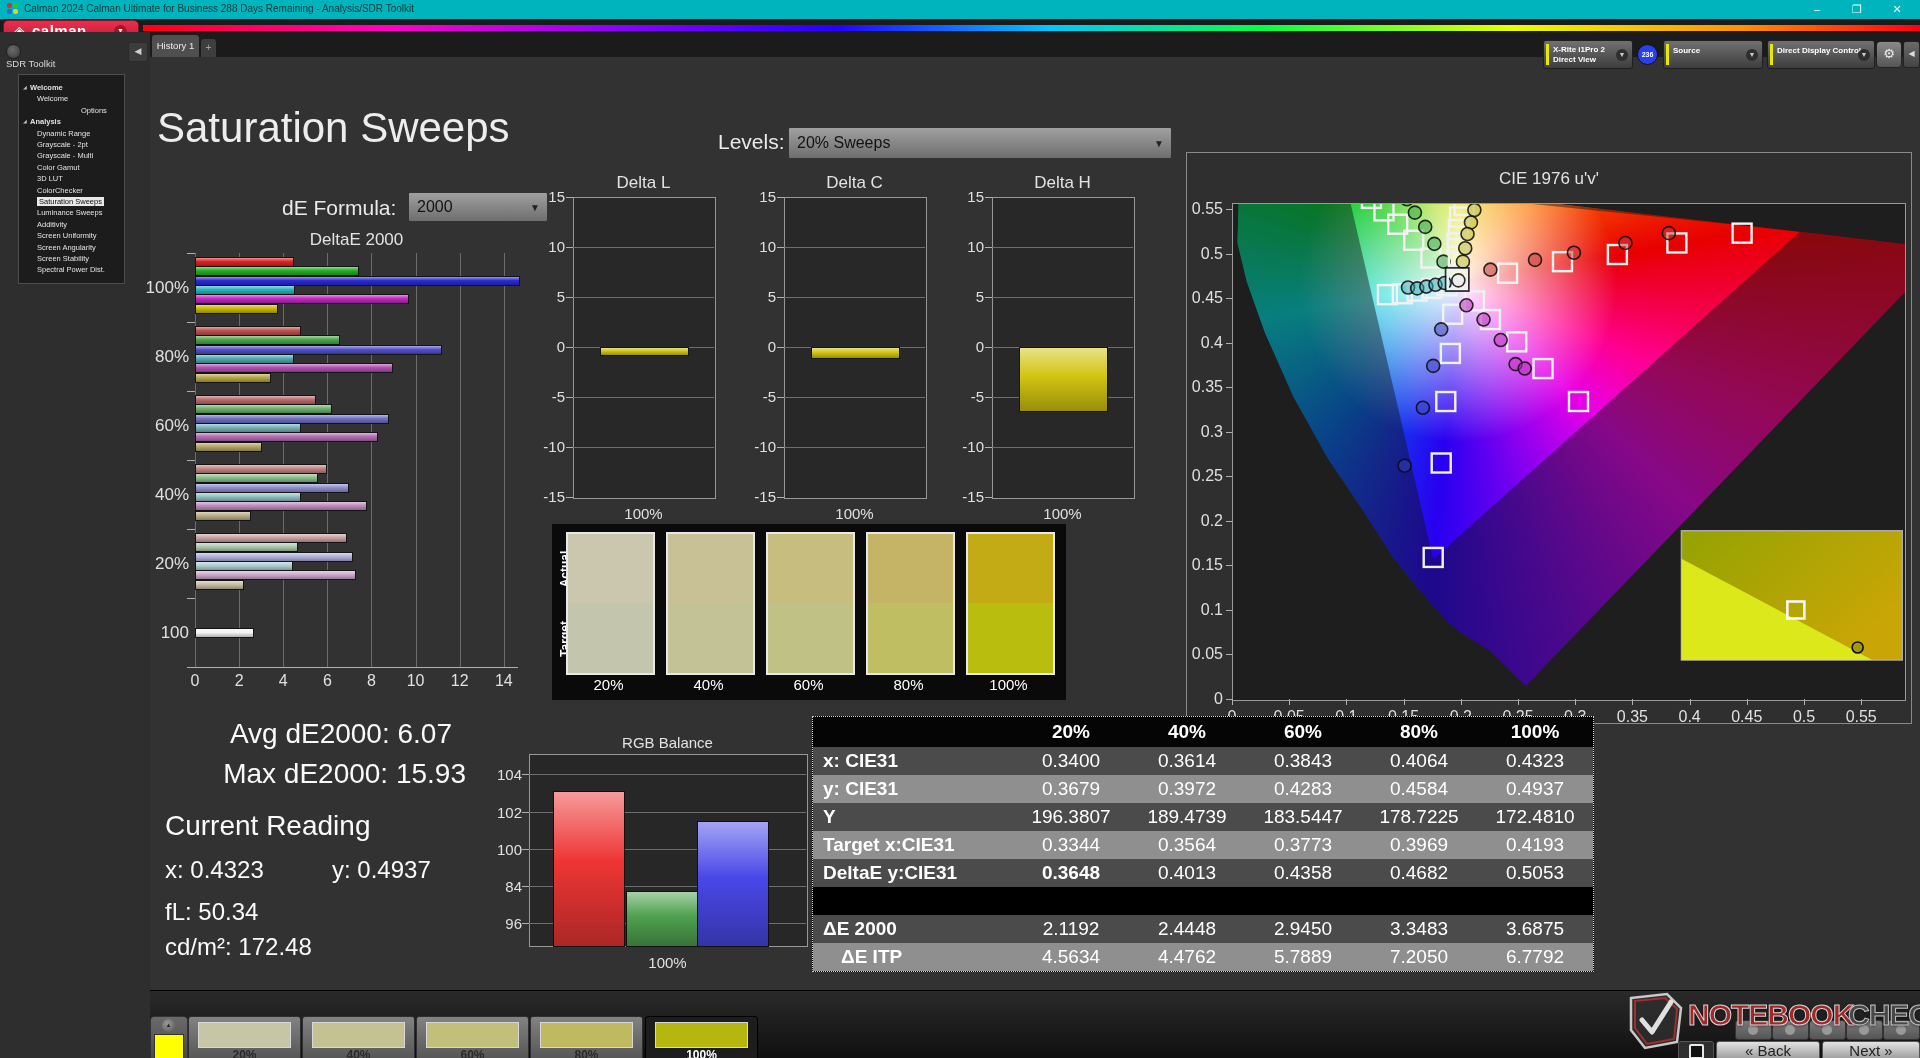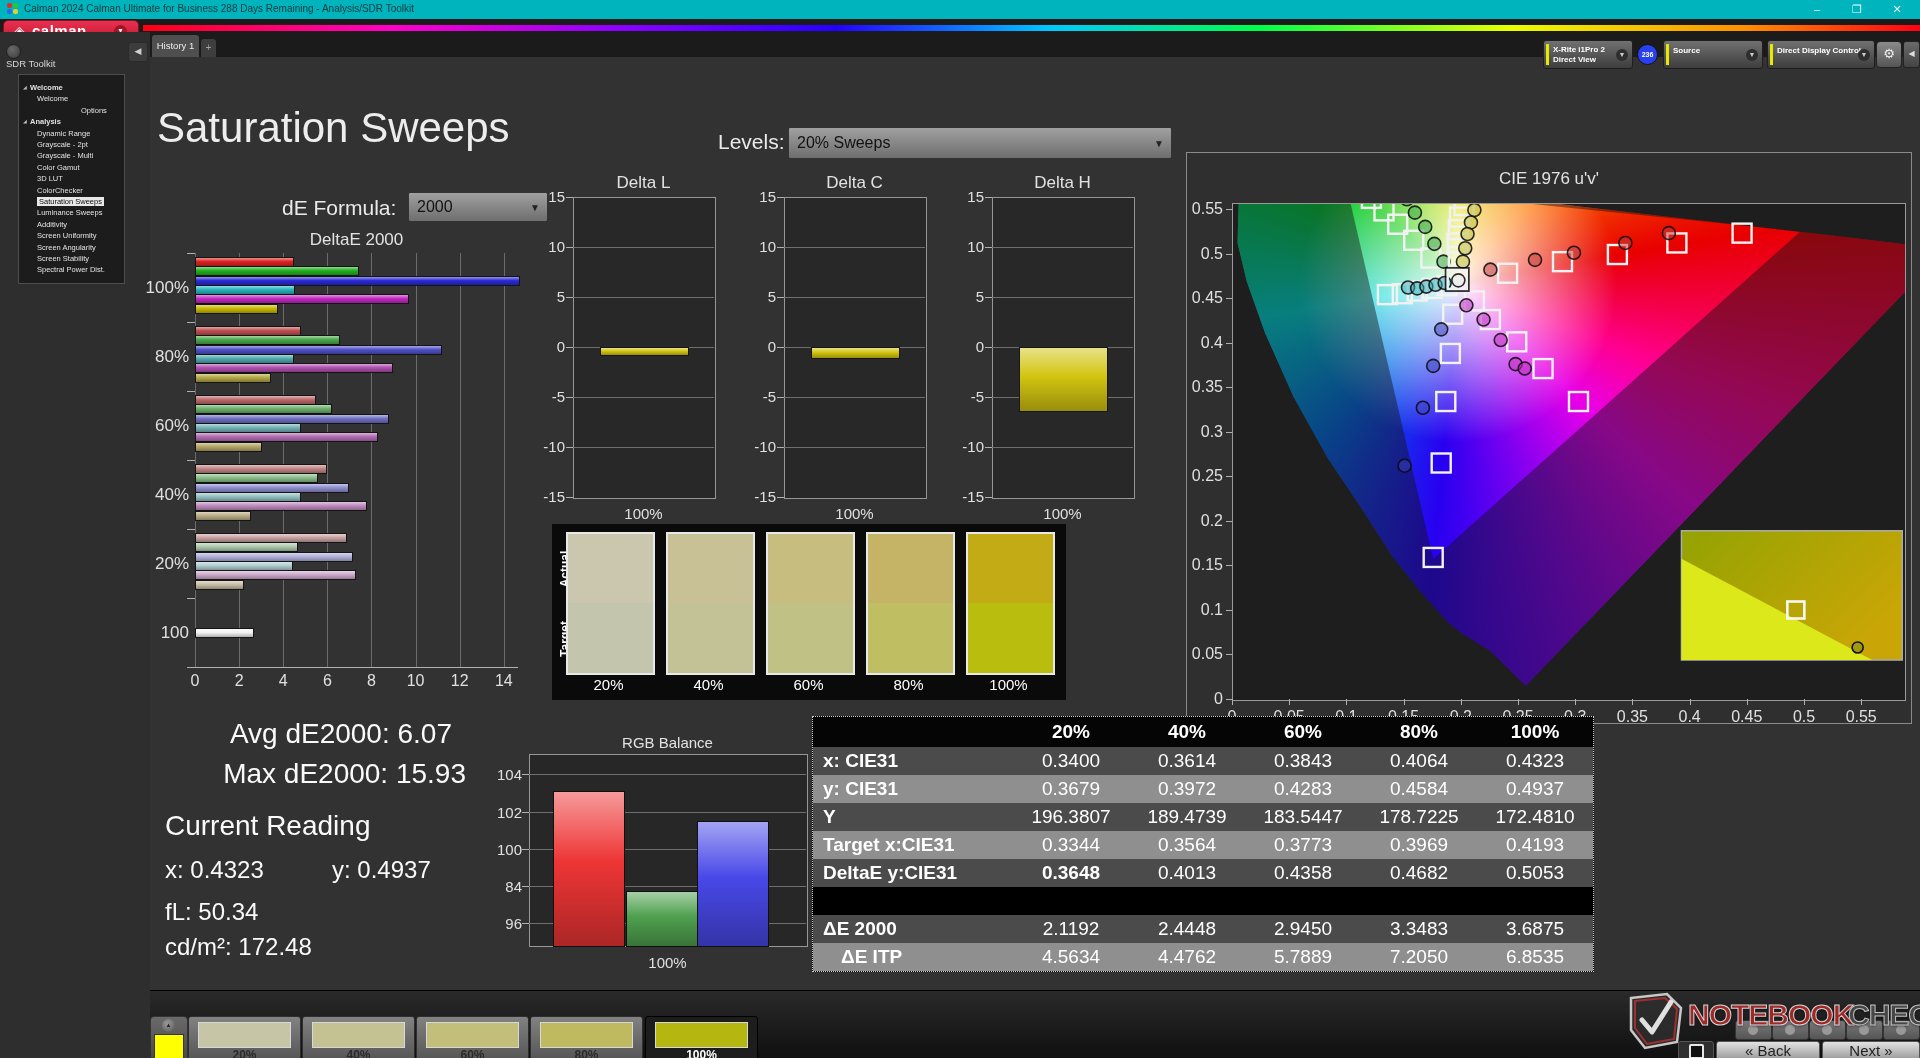--- a/index.html
+++ b/index.html
@@ -496,21 +496,21 @@
       <div class="tcell" style="left: 432px; width: 116px;">2.9450</div>
       <div class="tcell" style="left: 548px; width: 116px;">3.3483</div>
       <div class="tcell" style="left: 664px; width: 116px;">3.6875</div>
     </div>
     <div class="trow" style="top: 226px; height: 28px; background: rgb(143, 143, 143);">
       <div class="tcell lab" style="left: 10px; width: 200px; margin-left: 8px;">ΔE ITP</div>
       <div class="tcell" style="left: 200px; width: 116px;">4.5634</div>
       <div class="tcell" style="left: 316px; width: 116px;">4.4762</div>
       <div class="tcell" style="left: 432px; width: 116px;">5.7889</div>
       <div class="tcell" style="left: 548px; width: 116px;">7.2050</div>
-      <div class="tcell" style="left: 664px; width: 116px;">6.8535</div>
+      <div class="tcell" style="left: 664px; width: 116px;">6.7792</div>
     </div>
   </div>
 
 <div class="abs bottombar" id="bottombar">
   <div class="tile0">
     <span class="cir">▲</span>
     <span class="yel" id="patternyel" style="background: rgb(255, 255, 0);"></span>
   </div>
   <div class="minibtn" style="left:1585px;">
       <i></i>

